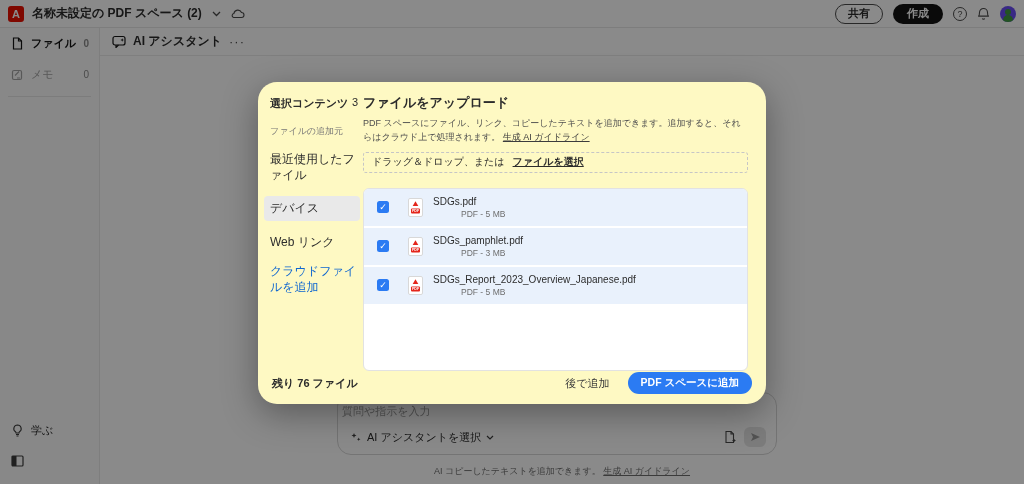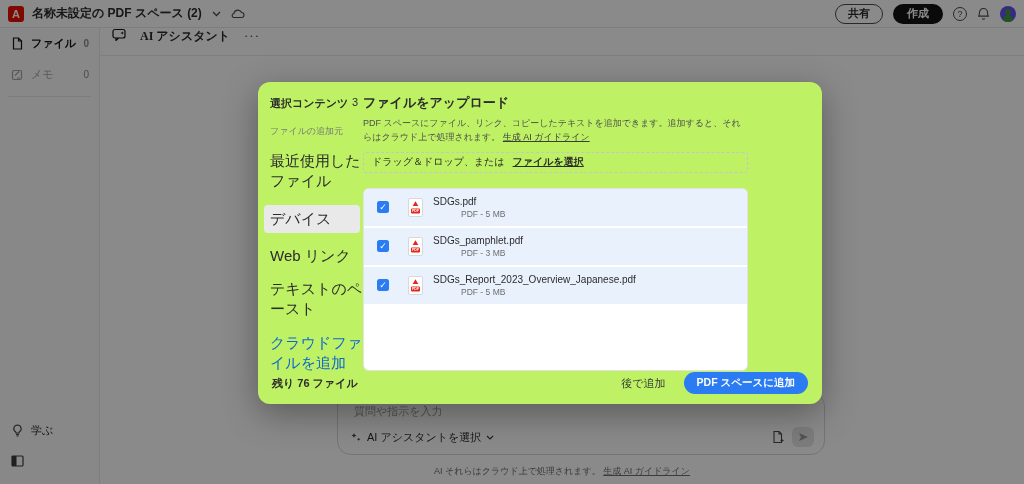--- a/index.html
+++ b/index.html
@@ -29,47 +29,47 @@
   .sidebar { position:absolute; top:28px; left:0; bottom:0; width:100px; background:#fbfbfb; border-right:1px solid #e9e9e9; }
   .side-item { display:flex; align-items:center; gap:7px; padding:8px 10px; font-size:11px; }
   .side-item .cnt { margin-left:auto; font-size:10px; color:#8a8a8a; }
   .side-item.active { font-weight:bold; color:#131313; }
   .side-item.dim { color:#a3a3a3; }
   .side-div { height:1px; background:#e6e6e6; margin:6px 8px; }
   .side-bottom { position:absolute; bottom:8px; left:0; right:0; }
   .sico { width:14px; height:14px; flex:0 0 14px; display:flex; align-items:center; justify-content:center; }
 
   .main { position:absolute; top:28px; left:100px; right:0; bottom:0; background:#fff; }
-  .main-header { height:28px; border-bottom:1px solid #ebebeb; display:flex; padding:0 12px; gap:14px;font-family:Liberation Serif, serif; }
+  .main-header { height:28px; border-bottom:1px solid #ebebeb; display:flex; align-items:center; padding:0 12px; gap:7px; }
   .main-title { font-size:12px; font-weight:bold; }
   .dots { font-size:13px; color:#4b4b4b; letter-spacing:1px; }
 
-  .chat-panel { position:absolute; left:237px; top:364px; width:488px; height:63px; background:#fff;
-    border:1px solid #d6d6d6; border-radius:14px; padding:8px 16px; }
+  .chat-panel { position:absolute; left:237px; top:364px; width:440px; height:63px; background:#fff;
+    border:1px solid #d6d6d6; border-radius:14px; padding:8px 4px; }
   .chat-input { border:none; outline:none; width:100%; font-size:11px; color:#2c2c2c; background:transparent;
     font-family:"Liberation Sans","DejaVu Sans",sans-serif; }
   .chat-input::placeholder { color:#9a9a9a; }
   .chat-controls { position:absolute; left:12px; right:10px; bottom:7px; display:flex; align-items:center; }
   .assistant-select { display:flex; align-items:center; gap:5px; font-size:11px; color:#2c2c2c; }
   .chat-right { margin-left:auto; display:flex; align-items:center; gap:8px; }
   .send-btn { width:22px; height:20px; background:#e6e6e6; border-radius:6px; display:flex; align-items:center; justify-content:center; color:#9a9a9a; font-size:10px; }
   .page-footer { position:absolute; left:0; right:0; bottom:6px; text-align:center; font-size:9px; color:#6e6e6e; }
   .page-footer a { color:#6e6e6e; }
 
   
   .overlay { position:absolute; inset:0; background:rgba(0,0,0,0.46); z-index:10; }
-  .modal { position:absolute; left:258px; top:82px; width:564px; height:322px; background:#bef264;
-    border-radius:12px; box-shadow:0 10px 35px rgba(0,0,0,.35); z-index:20; }
+  .modal { position:absolute; left:258px; top:82px; width:508px; height:322px; background:#fef9c3;
+    border-radius:19px; box-shadow:0 10px 35px rgba(0,0,0,.35); z-index:20; }
 
   .m-left { position:absolute; left:12px; top:14px; width:96px; }
   .sel-row { display:flex; font-size:11px; font-weight:bold; }
   .sel-row .num { margin-left:auto; margin-right:8px; font-weight:normal; }
   .src-label { font-size:9px; color:#767676; margin-top:14px; }
   .m-nav { margin-top:4px; }
-  .m-nav-item { font-size:15px; line-height:1.35; margin-top:13px; cursor:default; }
+  .m-nav-item { font-size:12px; line-height:1.35; margin-top:13px; cursor:default; }
   .m-nav-item.active { background:#e9e9e9; border-radius:4px; padding:4px 6px; margin-left:-6px; width:96px; }
   .m-nav-item.linkblue { color:#0e66d0; }
 
   .m-right { position:absolute; left:105px; top:12px; width:385px; }
   .m-title { font-size:13px; font-weight:bold; }
   .m-desc { font-size:9px; color:#4f4f4f; line-height:1.55; margin-top:5px; }
   .m-desc .dlink { text-decoration:underline; color:#3c3c3c; }
   .dropzone { margin-top:7px; height:21px; border:1px dashed #c6c6c6; border-radius:3px;
     display:flex; align-items:center; padding-left:8px; font-size:10px; gap:8px; }
   .dropzone .dz-link { font-weight:bold; text-decoration:underline; }
@@ -202,41 +202,40 @@
           <div class="send-btn">
             <svg width="11" height="10" viewBox="0 0 11 10">
                 <path d="M1 1l9 4-9 4 2-4z" fill="#9a9a9a"></path>
               </svg>
           </div>
         </div>
       </div>
     </div>
 
     <div class="page-footer">
-      <span>AI それらはクラウド上で処理されます。</span>
+      <span>AI コピーしたテキストを追加できます。</span>
       <a href="#">生成 AI ガイドライン</a>
     </div>
   </div>
 </div>
 
 <div class="overlay"></div>
 
 <div class="modal">
 
   <div class="m-left">
     <div class="sel-row">
       <span>選択コンテンツ</span>
       <span class="num">3</span>
     </div>
     <div class="src-label">ファイルの追加元</div>
     <div class="m-nav">
       <div class="m-nav-item">最近使用したファイル</div>
       <div class="m-nav-item active">デバイス</div>
       <div class="m-nav-item">Web リンク</div>
-      <div class="m-nav-item">テキストのペースト</div>
       <div class="m-nav-item linkblue">クラウドファイルを追加</div>
     </div>
   </div>
 
   <div class="m-right">
     <div class="m-title">ファイルをアップロード</div>
     <div class="m-desc">
       <span>PDF スペースにファイル、リンク、コピーしたテキストを追加できます。追加すると、それらはクラウド上で処理されます。</span>
       <span class="dlink">生成 AI ガイドライン</span>
     </div>

